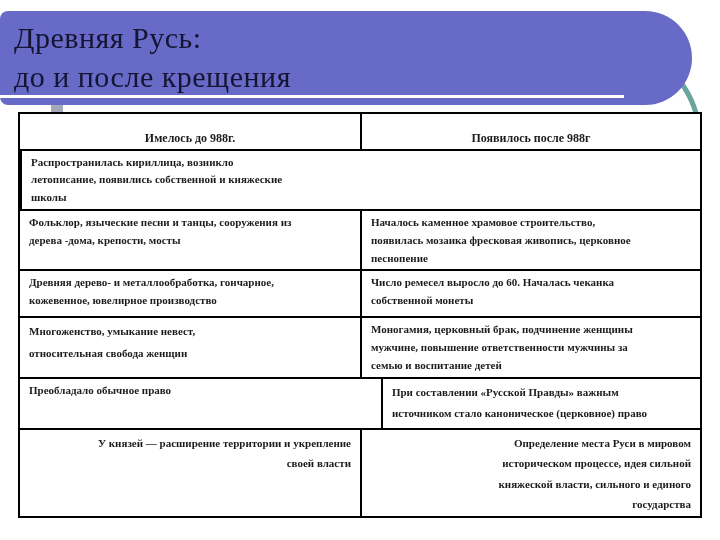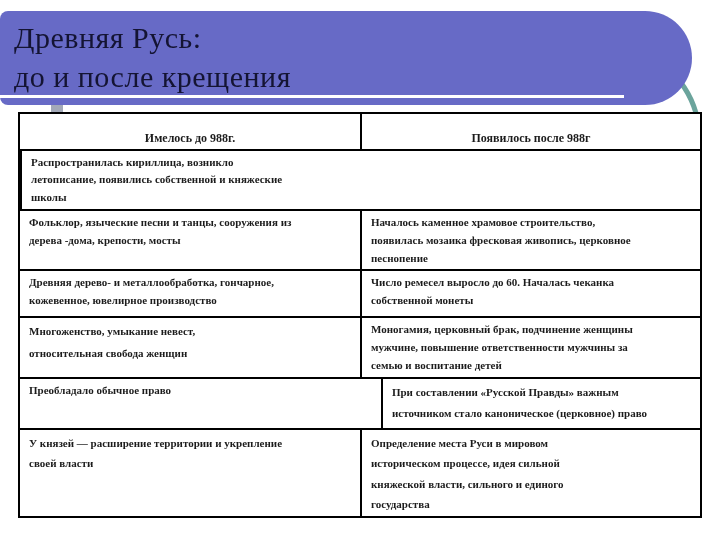--- a/index.html
+++ b/index.html
@@ -96,21 +96,21 @@
   }
   .lh-wide { line-height: 1.95; }
   .lh-med  { line-height: 1.85; }
 
   .h-hdr { min-height: 31px; }
   .h-r1  { min-height: 58px; }
   .h-r2  { min-height: 54px; }
   .h-r3  { min-height: 45px; }
   .h-r4  { min-height: 50px; }
   .h-r5  { min-height: 49px; gap: 42px; }
-  .h-r6  { min-height: 78px; }
+  .h-r6  { min-height: 78px; text-align: right; }
 </style>
 </head>
 <body>
 
 <div class="slide">
 
   <svg class="curve-svg" viewBox="0 0 720 540" xmlns="http://www.w3.org/2000/svg">
     <path d="M 605 35 Q 680 58 696 113" fill="none" stroke="#6ba49c" stroke-width="5" stroke-linecap="round"></path>
   </svg>
 

